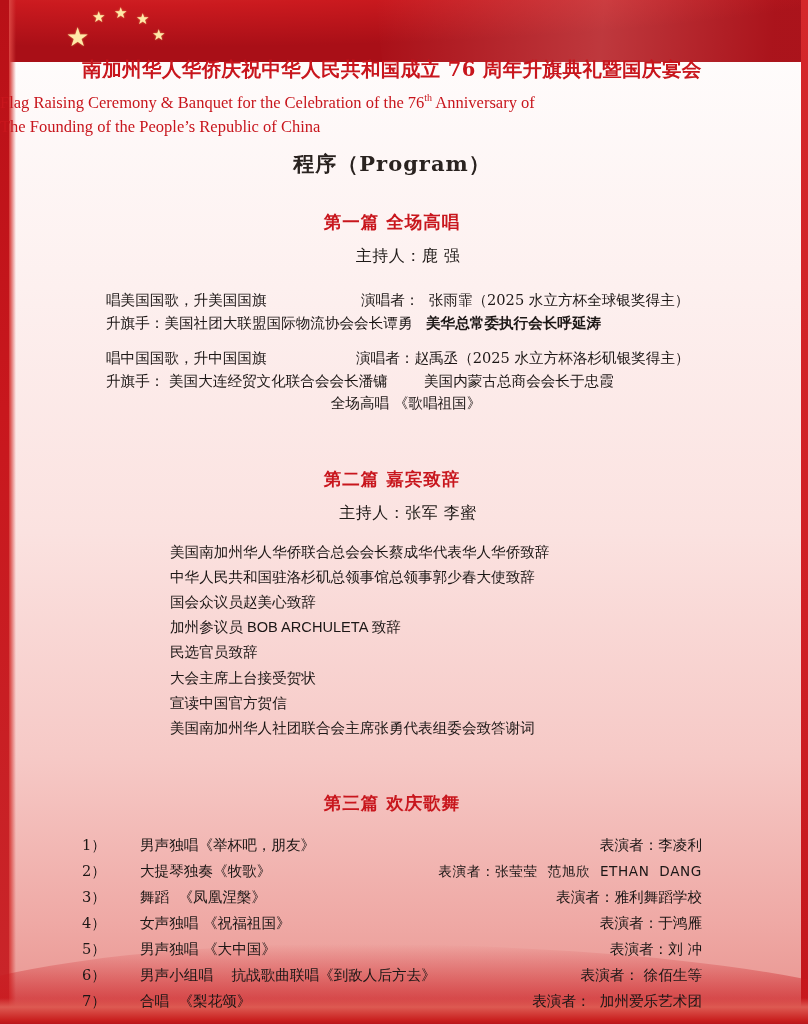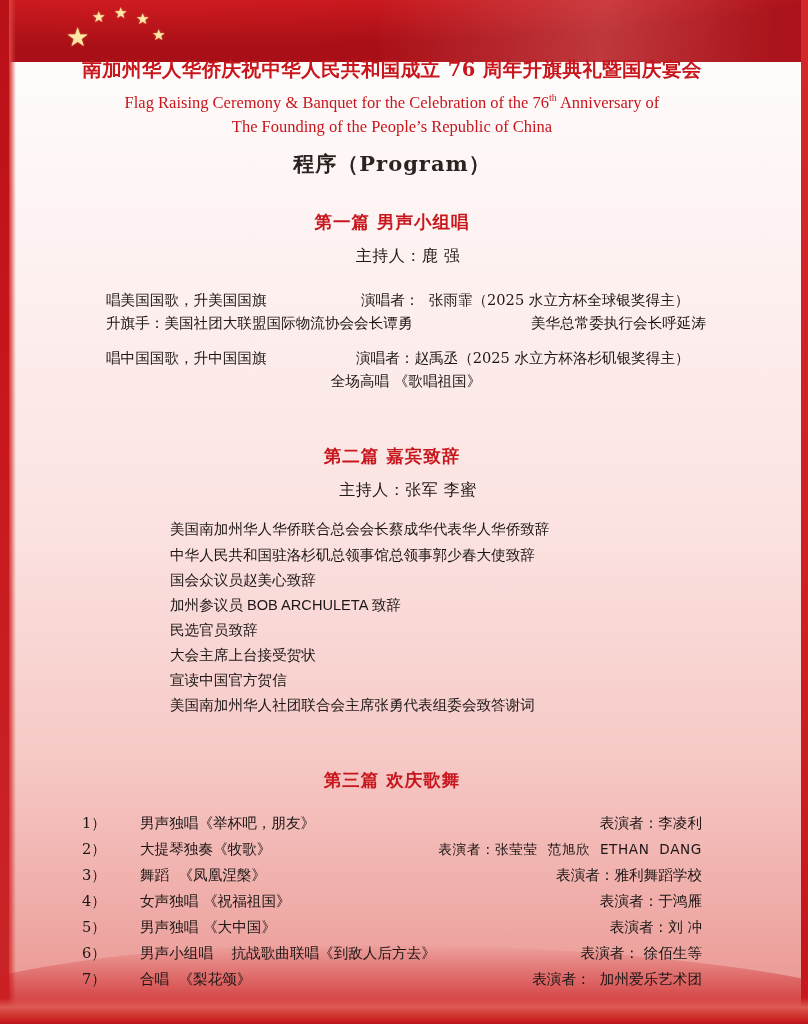--- a/index.html
+++ b/index.html
@@ -100,21 +100,21 @@
   .title-cn {
     text-align: center;
     color: #c8161d;
     font-family: "DejaVu Serif", serif;
     font-weight: bold;
     font-size: 19.5px;
     letter-spacing: 0.4px;
     margin-top: 56px;
   }
   .title-en {
-    text-align: center;
+    text-align: left;
     color: #c8161d;
     font-family: "Liberation Serif", serif;
     font-size: 16.5px;
     line-height: 1.5;
     margin-top: 7px;
   }
   .title-en sup { font-size: 10px; }
   .program-head {
     text-align: center;
     color: #2a2320;
@@ -206,35 +206,39 @@
     <div class="title-cn">南加州华人华侨庆祝中华人民共和国成立 76 周年升旗典礼暨国庆宴会</div>
 
     <div class="title-en">
       <span>Flag Raising Ceremony &amp; Banquet for the Celebration of the 76</span><sup>th</sup><span> Anniversary of</span><br>
       <span>The Founding of the People’s Republic of China</span>
     </div>
 
     <div class="program-head">程序（Program）</div>
 
     <div class="s1">
-      <div class="section-title">第一篇    男声小组唱</div>
+      <div class="section-title">第一篇    全场高唱</div>
       <div class="host-line">主持人：鹿 强</div>
       <div class="s1-rows">
         <div class="s1-row">
           <span style="width:255px; text-align:left;">唱美国国歌，升美国国旗</span>
           <span style="width:345px; text-align:left;">演唱者：  张雨霏（2025 水立方杯全球银奖得主）</span>
         </div>
         <div class="s1-row">
           <span style="width:320px; text-align:left;">升旗手：美国社团大联盟国际物流协会会长谭勇</span>
-          <span style="width:280px; text-align:right;">美华总常委执行会长呼延涛</span>
+          <span style="width:280px; text-align:left;font-weight:bold;">美华总常委执行会长呼延涛</span>
         </div>
         <div class="s1-gap"></div>
         <div class="s1-row">
           <span style="width:250px; text-align:left;">唱中国国歌，升中国国旗</span>
           <span style="width:350px; text-align:left;">演唱者：赵禹丞（2025 水立方杯洛杉矶银奖得主）</span>
+        </div>
+        <div class="s1-row">
+          <span style="width:318px; text-align:left;">升旗手： 美国大连经贸文化联合会会长潘镛</span>
+          <span style="width:282px; text-align:left;">美国内蒙古总商会会长于忠霞</span>
         </div>
         <div class="s1-center">全场高唱 《歌唱祖国》</div>
       </div>
     </div>
 
     <div class="s2">
       <div class="section-title">第二篇     嘉宾致辞</div>
       <div class="host-line">主持人：张军   李蜜</div>
       <ul class="s2-list">
         <li>美国南加州华人华侨联合总会会长蔡成华代表华人华侨致辞</li>

